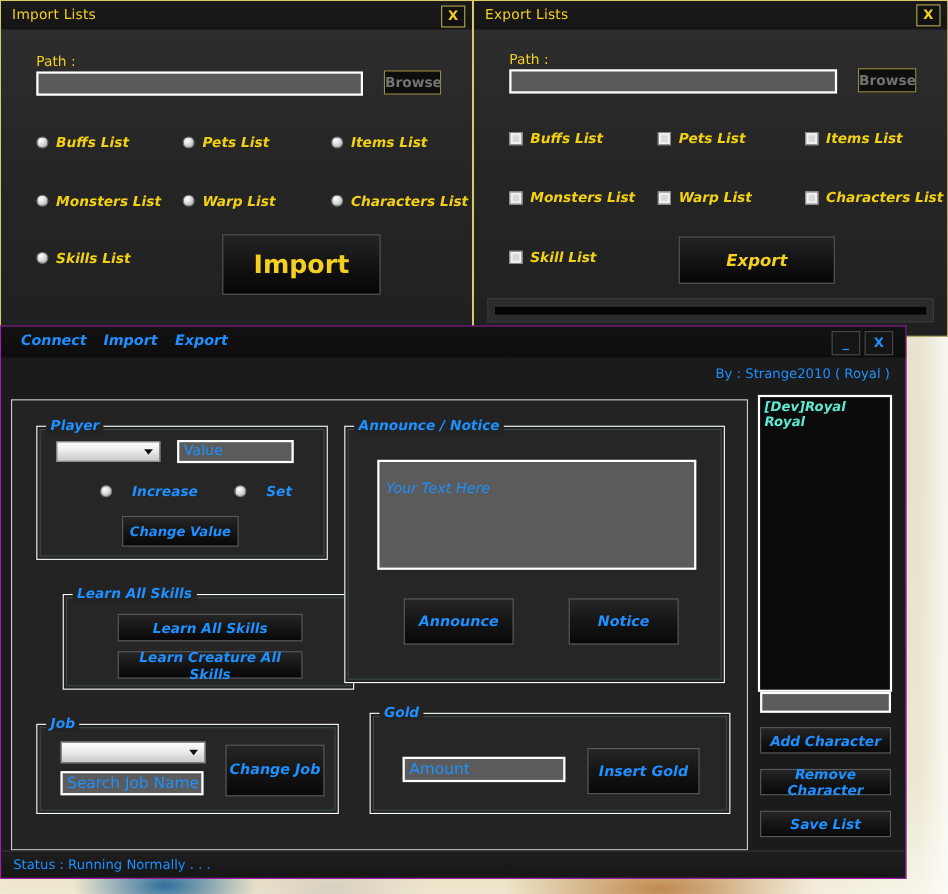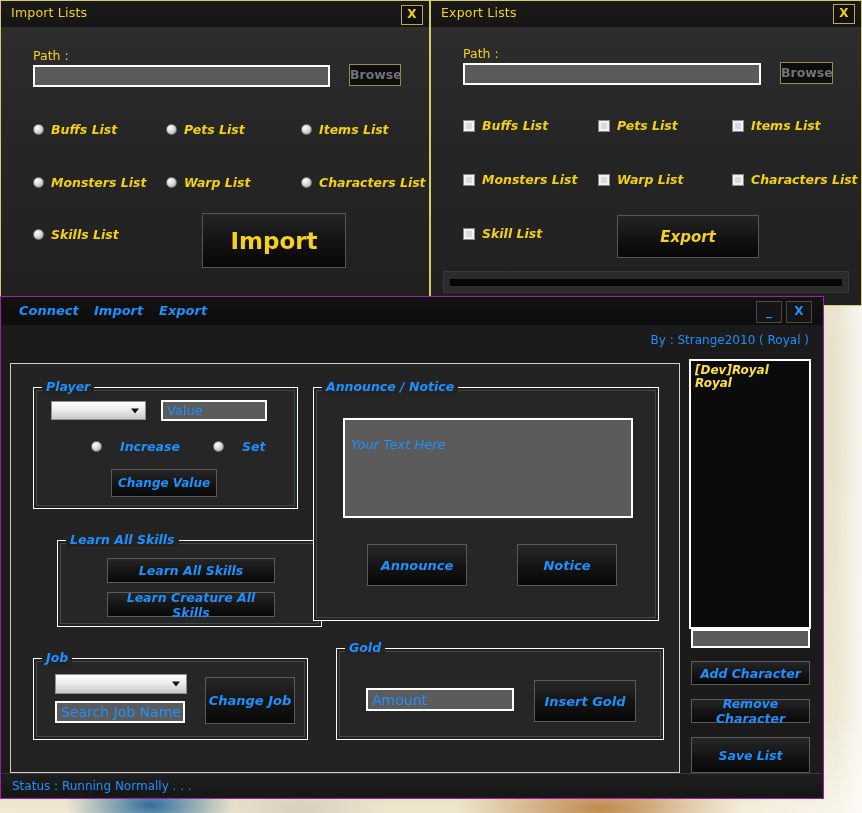--- a/index.html
+++ b/index.html
@@ -138,21 +138,21 @@
     position:absolute;box-sizing:border-box;background:#5b5b5b;
     border:2px solid #ffffff;color:#1e90ff;font-size:13px;
     display:flex;align-items:center;padding-left:4px;
     font-family:"DejaVu Sans",sans-serif;
   }
   .bradio{position:absolute;display:flex;align-items:center;gap:18px;
     color:#1e90ff;font-size:12.5px;font-weight:bold;font-style:italic;}
   #charlist{
     position:absolute;left:688px;top:372px;width:122px;height:270px;
     background:#0b0b0b;border:2px solid #ffffff;box-sizing:border-box;
-    padding:3px 4px;color:#fde047;font-size:12px;font-weight:bold;font-style:italic;
+    padding:3px 4px;color:#5eead4;font-size:12px;font-weight:bold;font-style:italic;
     line-height:13px;overflow:hidden;
   }
   #charinput{
     position:absolute;left:690px;top:641px;width:119px;height:19px;
     background:#5b5b5b;border:2px solid #ffffff;box-sizing:border-box;
   }
   #statusbar{
     position:absolute;left:1px;right:1px;bottom:1px;height:24px;
     background:linear-gradient(180deg,#1e1e1e 0%,#161616 100%);
     border-top:1px solid #3a3a3a;
@@ -342,16 +342,16 @@
 
   </div>
 
   <div id="charlist" style="left:688px;top:62px;">
     <div>[Dev]Royal</div>
     <div>Royal</div>
   </div>
   <div id="charinput" style="left:690px;top:332px;"></div>
   <div class="bbtn" style="left:690px;top:364px;width:119px;height:24px;font-size:12.5px;">Add Character</div>
   <div class="bbtn" style="left:690px;top:402px;width:119px;height:24px;font-size:12.5px;">Remove Character</div>
-  <div class="bbtn" style="left:690px;top:440px;width:119px;height:36px;font-size:12.5px;">Save List</div>
+  <div class="bbtn" style="left:690px;top:440px;width:119px;height:24px;font-size:12.5px;">Save List</div>
 
   <div id="statusbar">Status :  Running Normally . . .</div>
 </div>
 
 </body></html>

